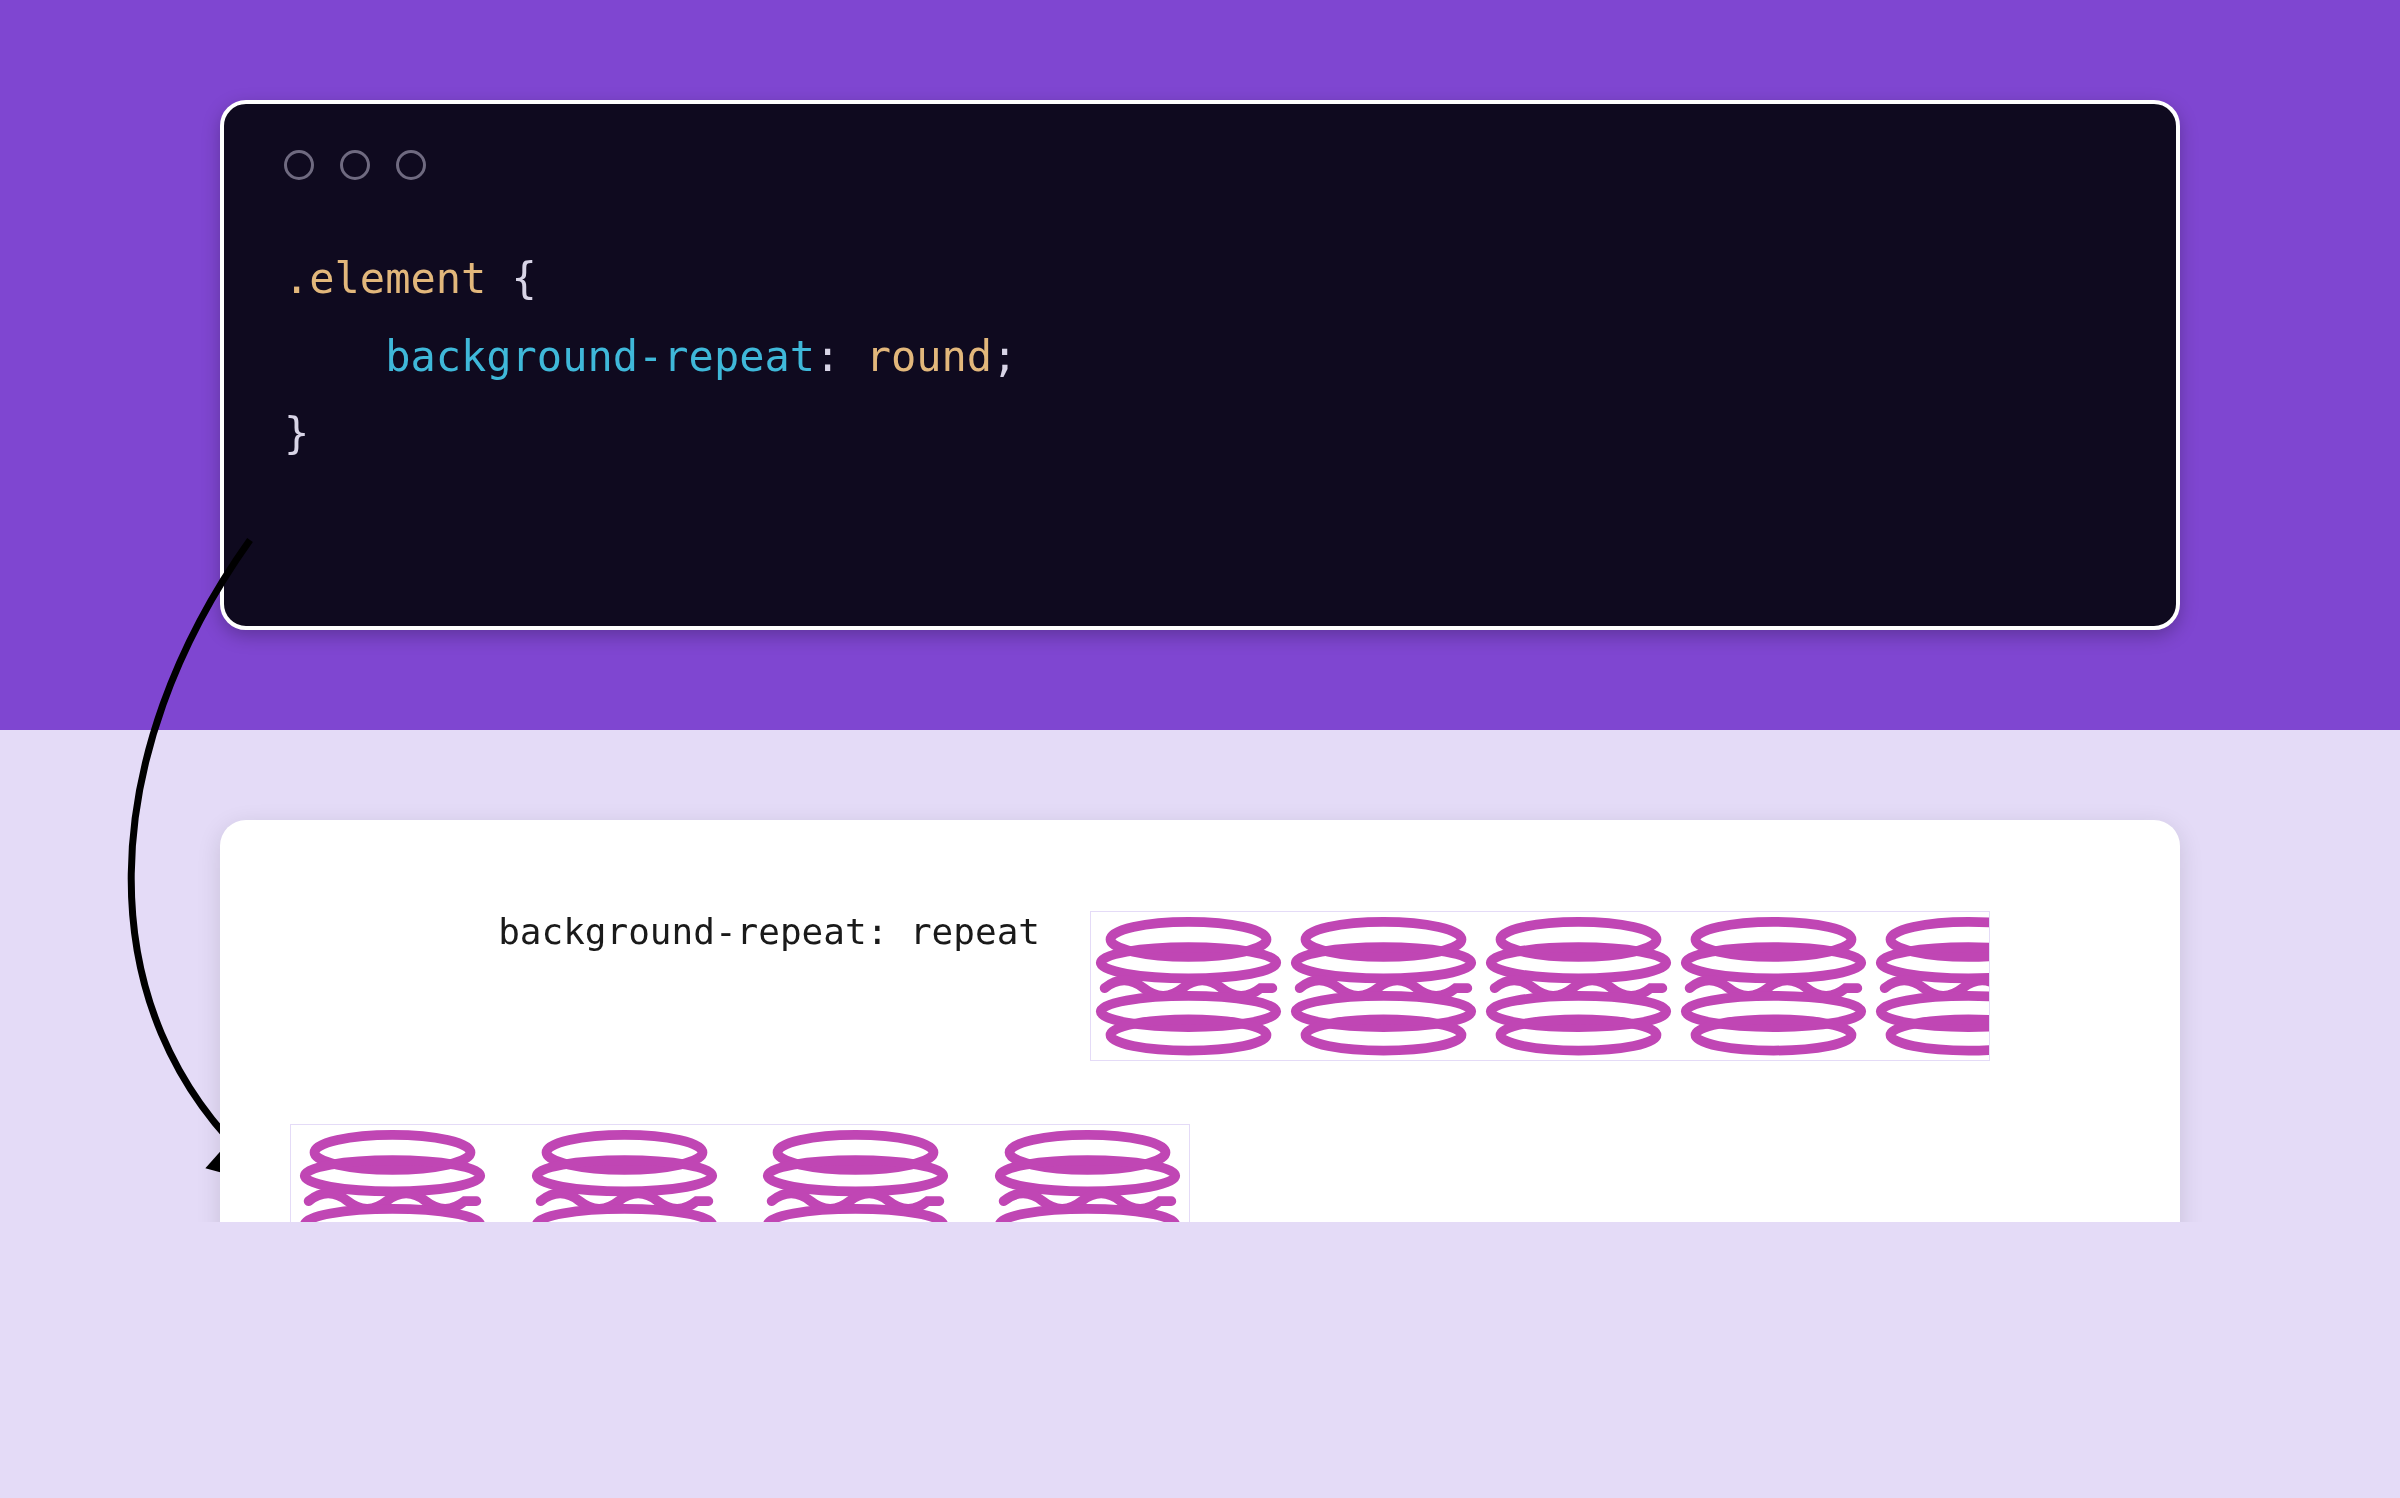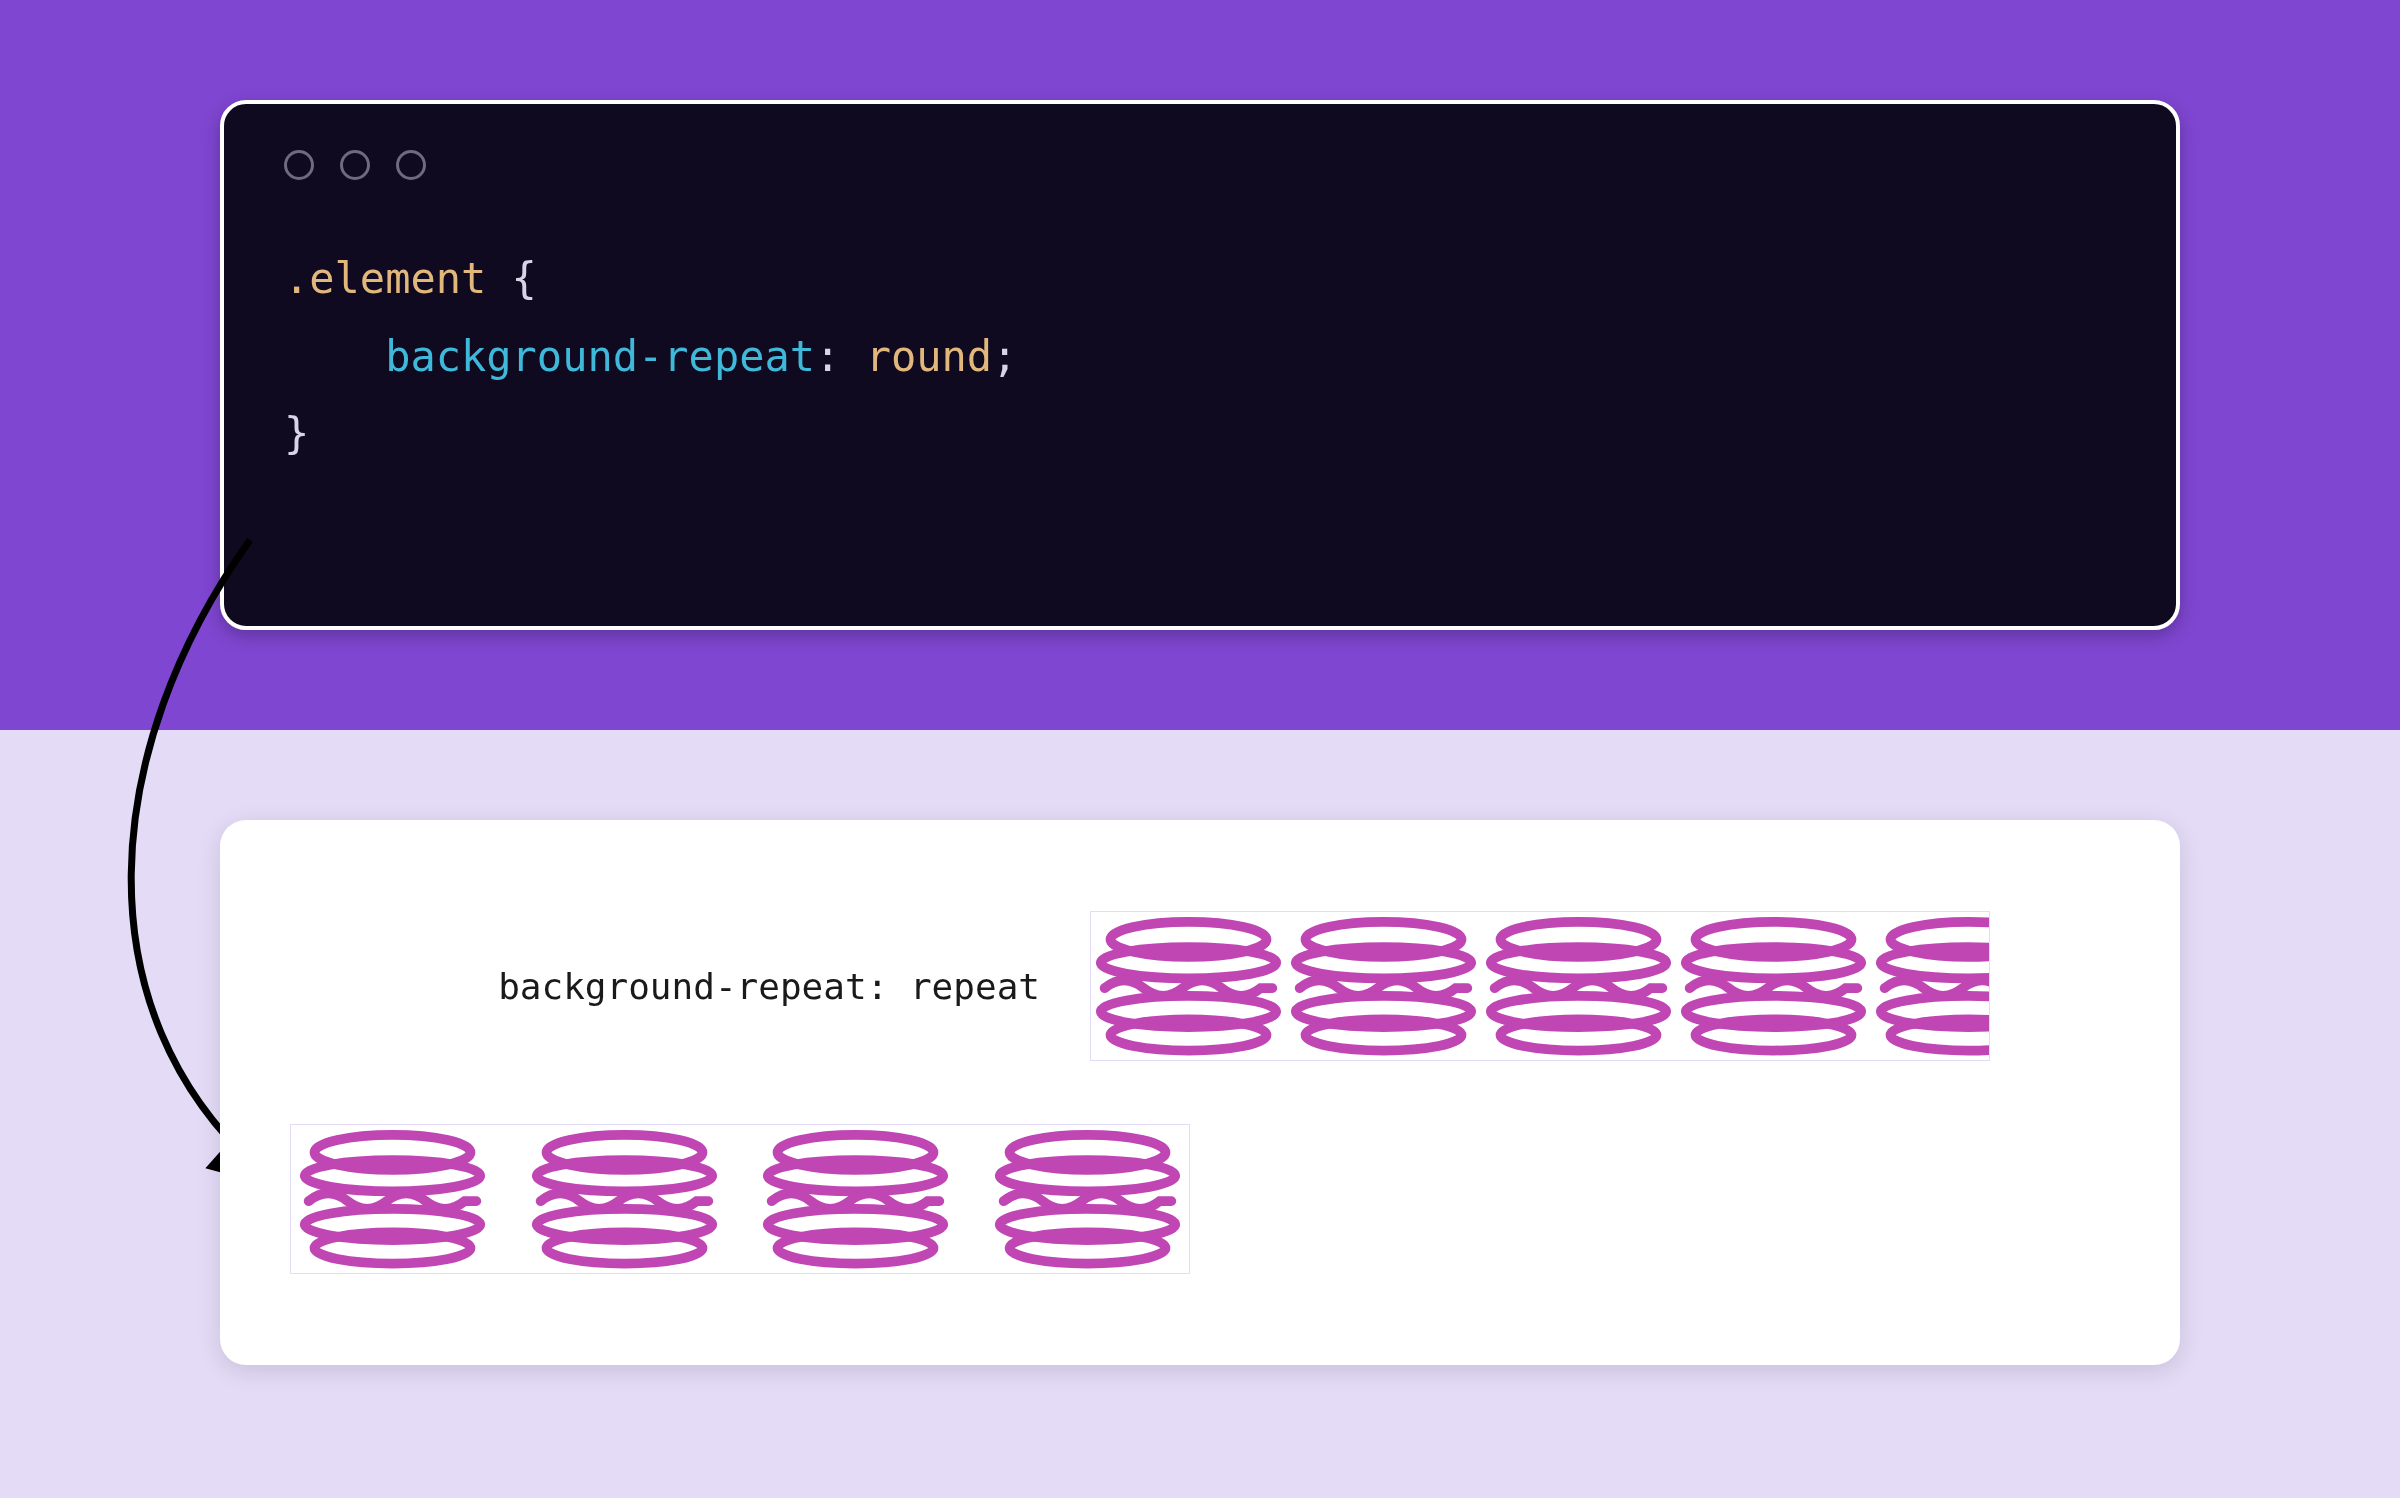--- a/index.html
+++ b/index.html
@@ -3,21 +3,21 @@
 <meta charset="utf-8">
 <style>
   * { box-sizing: border-box; margin: 0; padding: 0; }
   html, body { width: 100%; height: 100%; }
   body {
     font-family: ui-monospace, "SF Mono", "Menlo", "Consolas", monospace;
     background: #e4dbf7;
   }
   .canvas {
     width: 2400px;
-    height: 1498px;
+    height: 1222px;
     position: relative;
     overflow: hidden;
     background: #e4dbf7;
   }
   .top-band {
     position: absolute;
     left: 0; top: 0; right: 0;
     height: 730px;
     background: #7f46d1;
   }
@@ -66,21 +66,21 @@
     background: #ffffff;
     border-radius: 26px;
     box-shadow: 0 6px 24px rgba(0,0,0,0.12);
     padding: 60px 70px;
     display: flex;
     flex-direction: column;
     justify-content: space-around;
   }
   .demo-row {
     display: flex;
-    align-items: center;
+    align-items: flex-start;
     gap: 40px;
   }
   .demo-label {
     width: 760px;
     text-align: right;
     font-size: 36px;
     color: #1a1a1a;
     font-family: ui-monospace, "SF Mono", "Menlo", "Consolas", monospace;
     padding-right: 10px;
   }

